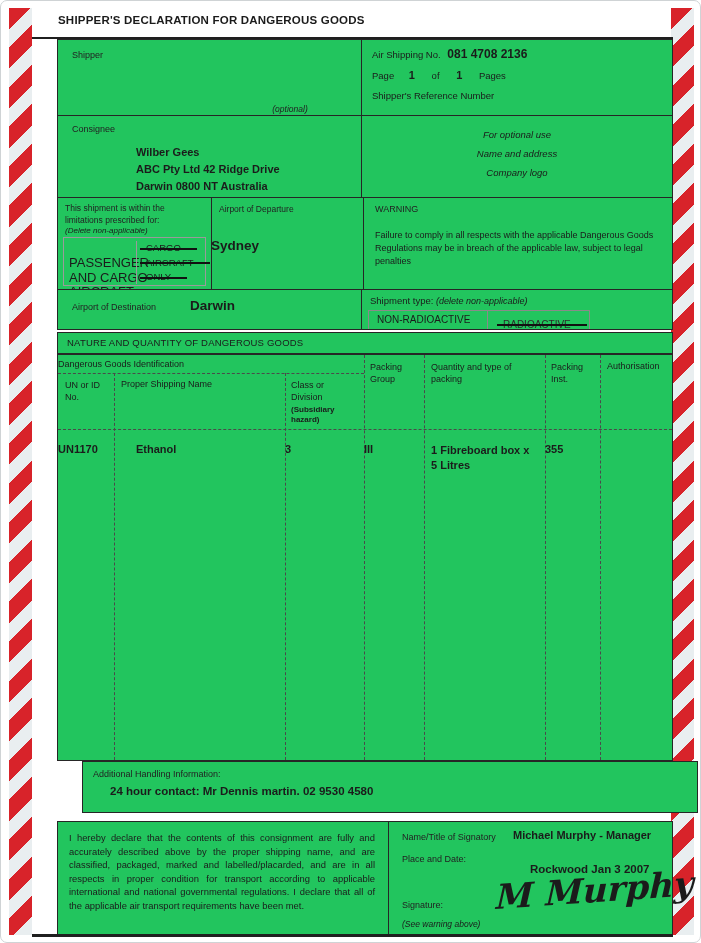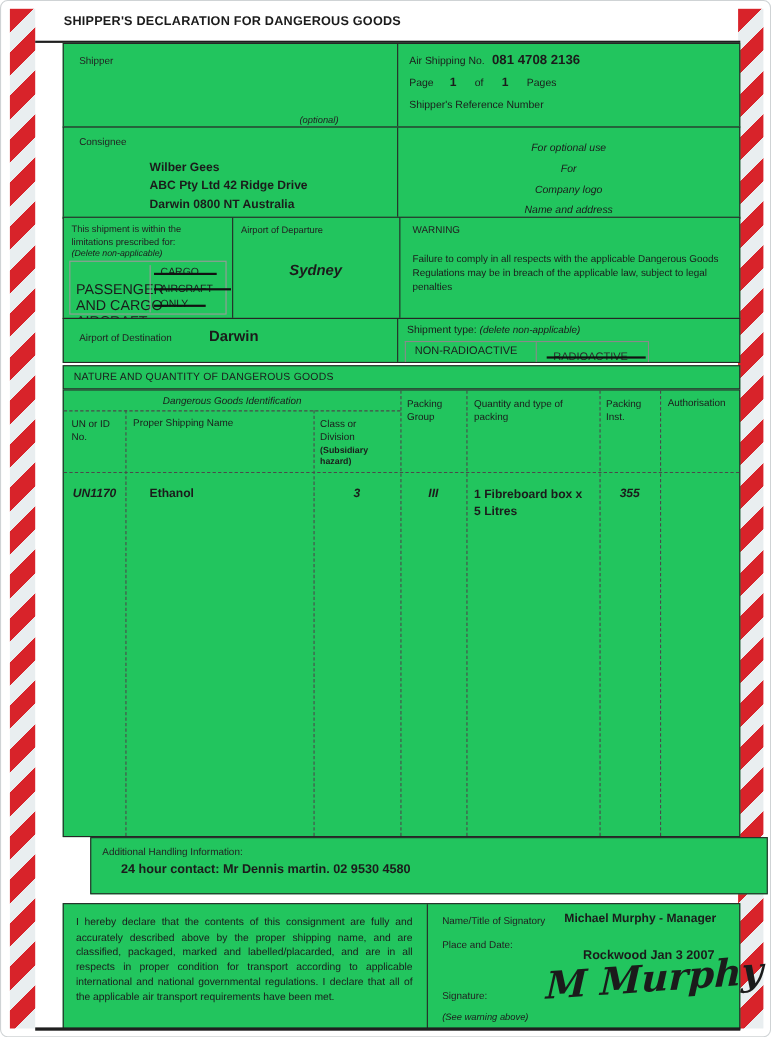--- a/index.html
+++ b/index.html
@@ -28,21 +28,21 @@
   .big{font-size:13.5px;font-weight:bold;}
   .strike{position:relative;display:inline-block;}
   .strike::after{content:"";position:absolute;left:-6px;right:-16px;top:46%;
                  height:2px;background:#111;}
   .title{position:absolute;left:57px;top:13px;font-size:11.5px;font-weight:bold;
          letter-spacing:.2px;}
   .optbox{position:absolute;box-sizing:border-box;border:1px solid #8a8a8a;}
   .sig{font-family:"DejaVu Serif",serif;font-style:italic;font-weight:600;
        font-size:34px;transform:rotate(-4deg) skewX(-6deg);white-space:nowrap;}
   .cellpad{font-size:9px;}
-  .center{text-align:center;font-style:italic;}
+  .center{}
 </style>
 </head>
 <body>
 
 <div class="card">
 
   <div class="stripe left"></div>
   <div class="stripe right"></div>
 
   <div class="title">SHIPPER'S DECLARATION FOR DANGEROUS GOODS</div>
@@ -69,23 +69,22 @@
   <div class="box" style="top:113.5px;height:84px;">
     <div class="vdiv" style="left:302.5px;"></div>
     <div class="abs lbl" style="left:14px;top:8px;">Consignee</div>
     <div class="abs addr" style="left:78px;top:28px;line-height:17px;">
       <div>Wilber Gees</div>
       <div>ABC Pty Ltd 42 Ridge Drive</div>
       <div>Darwin 0800 NT Australia</div>
     </div>
     <div class="abs it" style="left:304px;width:310px;top:9px;font-size:9.5px;text-align:center;line-height:19px;">
       <div>For optional use</div>
-      <div>For</div>
+      <div>Name and address</div>
       <div>Company logo</div>
-      <div>Name and address</div>
     </div>
   </div>
 
   <div class="box" style="top:196px;height:93px;">
     <div class="vdiv" style="left:152.5px;"></div>
     <div class="vdiv" style="left:305px;"></div>
     <div class="abs lbl-sm" style="left:7px;top:5px;width:134px;line-height:11.5px;">This shipment is within the limitations prescribed for:</div>
     <div class="abs it" style="left:7px;top:28px;font-size:8px;">(Delete non-applicable)</div>
     <div class="optbox" style="left:5px;top:39px;width:143px;height:49px;border-color:#9a9a9a;">
       <div class="abs" style="left:5px;top:3px;font-size:13px;line-height:14.5px;margin-top:15px;">

